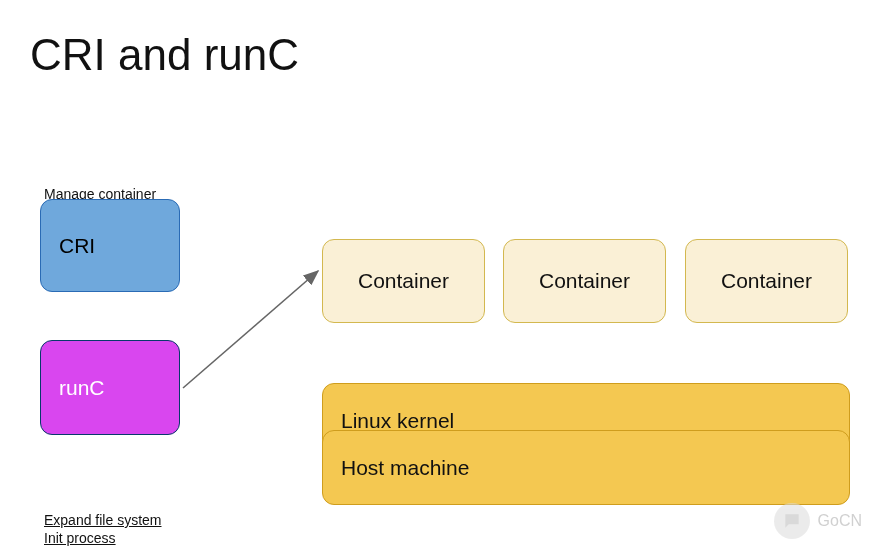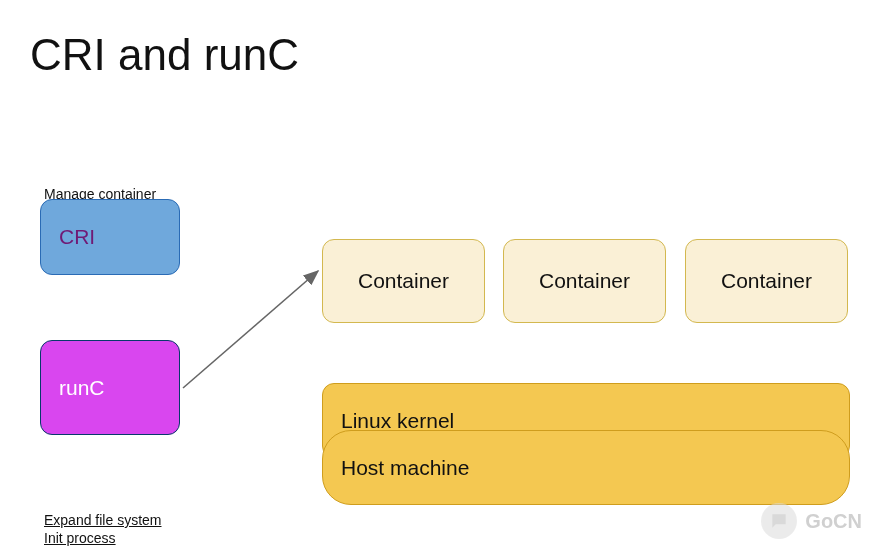--- a/index.html
+++ b/index.html
@@ -21,24 +21,24 @@
     position: absolute;
     border-radius: 12px;
     border: 1px solid;
     display: flex;
     align-items: center;
     font-size: 21px;
     padding-left: 18px;
   }
   .cri-box {
     left: 40px; top: 199px;
-    width: 140px; height: 76px;
+    width: 140px; height: 93px;
     background: #6fa8dc;
     border-color: #2a6bb5;
-    color: #701a75;
+    color: #000000;
   }
   .runc-box {
     left: 40px; top: 340px;
     width: 140px; height: 95px;
     background: #d946ef;
     border-color: #083a6b;
     color: #fff;
   }
   .caption {
     position: absolute;
@@ -69,38 +69,36 @@
     border-color: #cf9d1d;
     color: #111;
     margin-top: 44px;
   }
   .host-box {
     left: 322px; top: 430px;
     width: 528px; height: 75px;
     background: #f4c851;
     border-color: #cf9d1d;
     color: #111;
-    border-radius: 29px;
   }
   .arrow-svg {
     position: absolute;
     left: 180px; top: 258px;
     width: 145px; height: 135px;
     pointer-events: none;
   }
   .watermark {
     position: absolute;
     right: 18px; bottom: 12px;
     display: flex;
     align-items: center;
     gap: 8px;
     color: #aaa;
-    font-size: 20px;
+    font-size: 16px;
     opacity: 0.55;
-    font-weight: bold;
   }
   .wm-icon {
     width: 36px; height: 36px;
     border-radius: 50%;
     background: #dcdcdc;
     display: flex;
     align-items: center;
     justify-content: center;
     font-size: 18px;
     color: #888;

